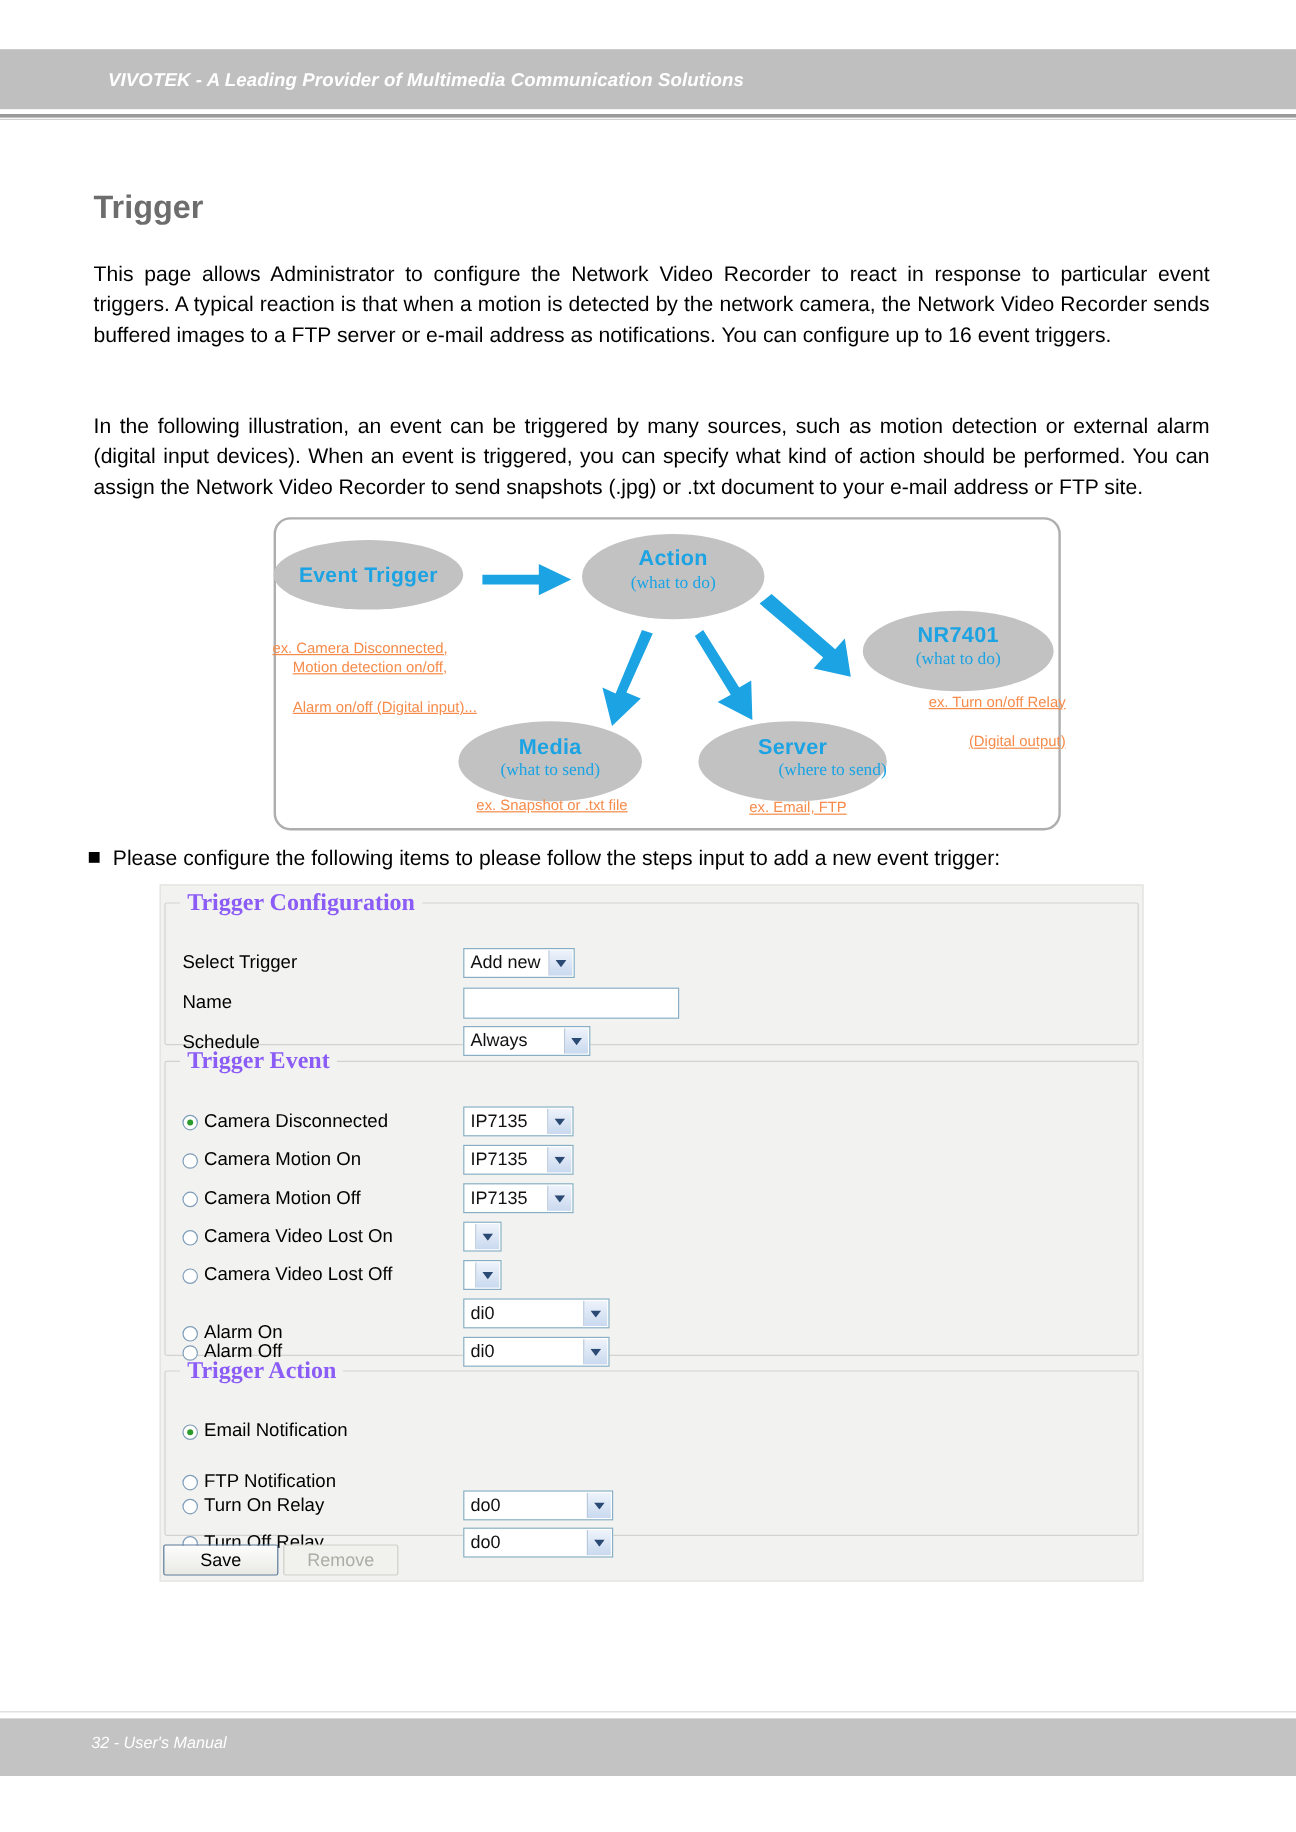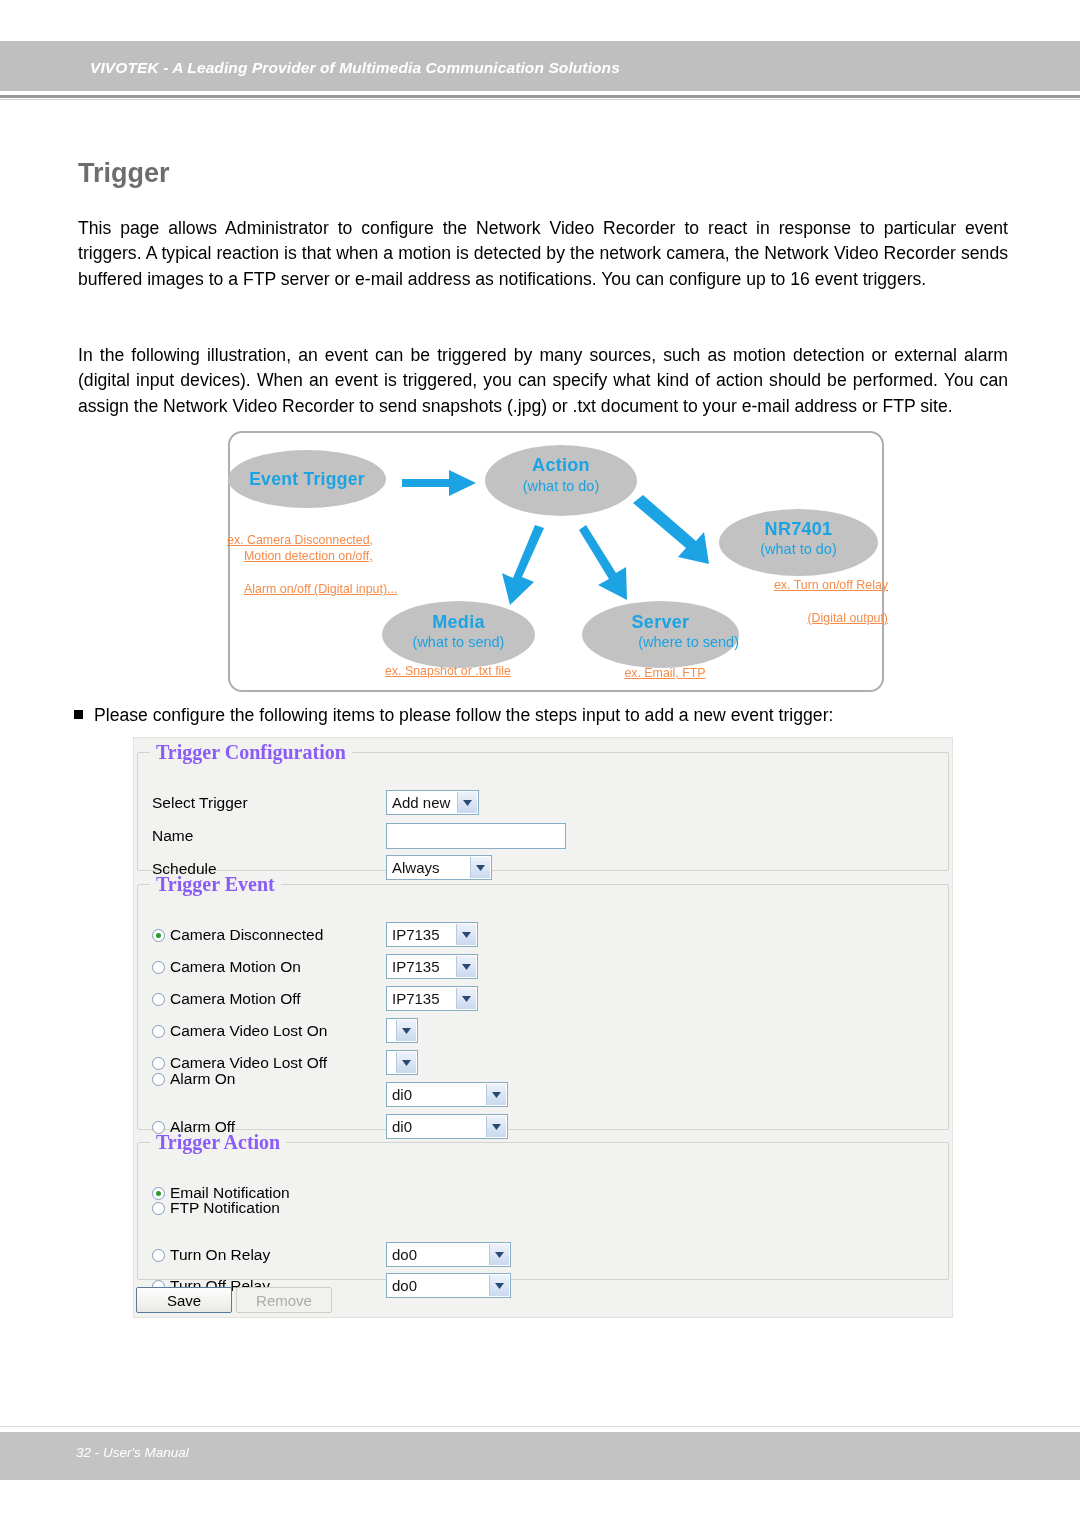--- a/index.html
+++ b/index.html
@@ -85,20 +85,21 @@
     color: #1ba3e3;
   }
   .oval .oval-title {
     display: block;
     font-weight: bold;
     letter-spacing: 0.3px;
   }
   .oval .oval-sub {
     display: block;
     font-weight: normal;
+    font-family: Liberation Serif, serif;
   }
   .ex-note {
     position: absolute;
     color: #f68b4a;
     font-size: 12.4px;
     line-height: 16.5px;
     white-space: pre-line;
     text-decoration: underline;
   }
 
@@ -131,21 +132,21 @@
   #oval-server {
     left: 352px; top: 168px; width: 157px; height: 67px;
     padding-top: 10px; box-sizing: border-box;
   }
   #oval-server .oval-title { font-size: 18px; line-height: 22px; }
   #oval-server .oval-sub { font-size: 14.5px; line-height: 19px; text-align: right; }
 
   #note-event-trigger { left: -3px; top: 82px; width: 240px; text-align: left; }
   #note-event-trigger .l2, #note-event-trigger .l3 { padding-left: 17px; display:block; }
   #note-nr7401 { left: 498px; top: 127px; width: 160px; text-align: right; }
-  #note-media { left: 128px; top: 230px; width: 180px; text-align: center; }
+  #note-media { left: 140px; top: 230px; width: 180px; text-align: center; }
   #note-server { left: 360px; top: 232px; width: 150px; text-align: center; }
 
   #diagram svg.arrows {
     position: absolute;
     left: 0; top: 0;
     width: 652px; height: 257px;
     pointer-events: none;
   }
 
   
@@ -479,21 +480,21 @@
           <span class="row-label">Camera Video Lost Off</span>
         </div>
         <div class="sel" style="left: 248px; top: 154px; width: 32px;">
           <span></span>
           <span class="caret">
             <svg width="9" height="6" viewBox="0 0 9 6">
               <path d="M0 0 L4.5 6 L9 0 Z" fill="#2b4a73"></path>
             </svg>
           </span>
         </div>
-        <div class="form-row radio-row" style="top: 168px;">
+        <div class="form-row radio-row" style="top: 200px;">
           <span class="radio"></span>
           <span class="row-label">Alarm On</span>
         </div>
         <div class="sel" style="left: 248px; top: 186px; width: 122px;">
           <span>di0</span>
           <span class="caret">
             <svg width="9" height="6" viewBox="0 0 9 6">
               <path d="M0 0 L4.5 6 L9 0 Z" fill="#2b4a73"></path>
             </svg>
           </span>
@@ -513,21 +514,21 @@
       </div>
   </fieldset>
 
   <fieldset class="fs" id="fs-action">
     <legend>Trigger Action</legend>
     <div id="action-rows">
         <div class="form-row radio-row" style="top: 24px;">
           <span class="radio checked"></span>
           <span class="row-label">Email Notification</span>
         </div>
-        <div class="form-row radio-row" style="top: 39px; justify-content: flex-end;">
+        <div class="form-row radio-row" style="top: 66px; justify-content: flex-end;">
           <span class="radio"></span>
           <span class="row-label">FTP Notification</span>
         </div>
         <div class="form-row radio-row" style="top: 86px;">
           <span class="radio"></span>
           <span class="row-label">Turn On Relay</span>
         </div>
         <div class="sel" style="left: 248px; top: 88px; width: 125px;">
           <span>do0</span>
           <span class="caret">

